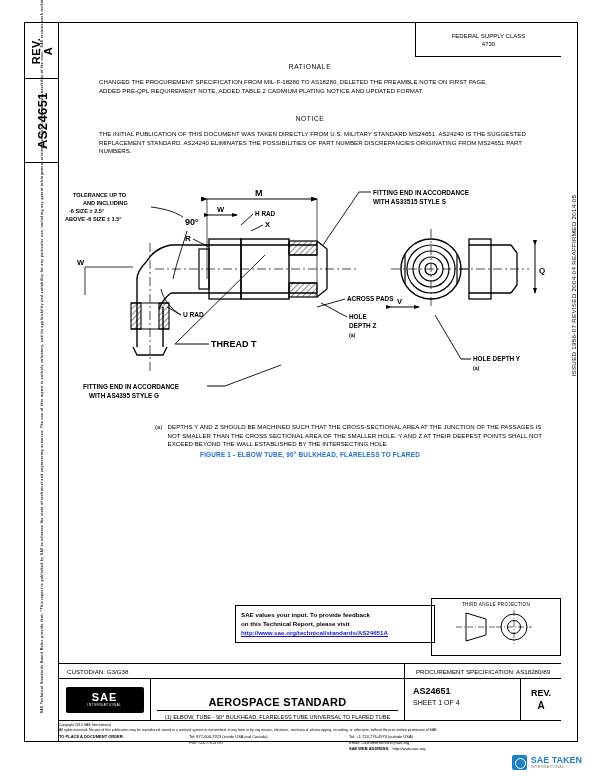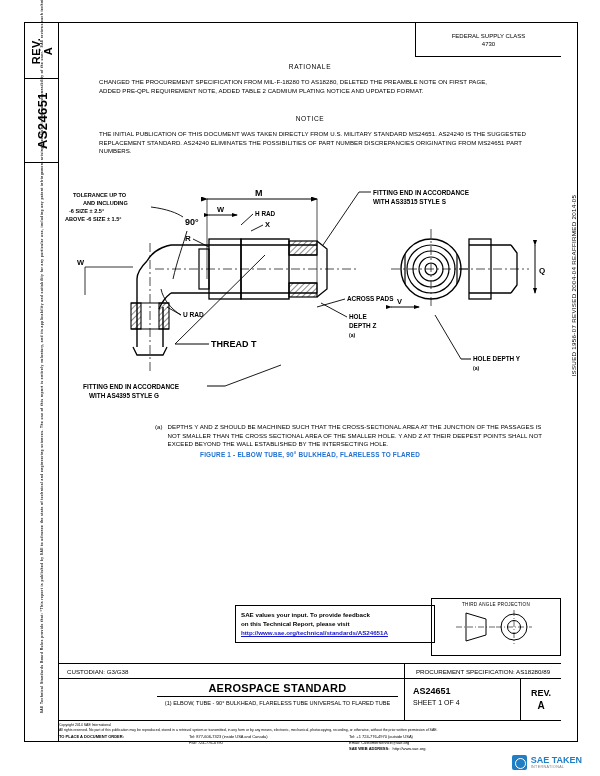--- a/index.html
+++ b/index.html
@@ -51,21 +51,21 @@
 
   
   .custrow{position:absolute;left:0;right:0;top:640px;height:16px;border-top:1.4px solid #000;border-bottom:1.4px solid #000;box-sizing:border-box;}
   .custrow .cleft{position:absolute;left:0;top:0;width:346px;height:100%;border-right:1.4px solid #000;box-sizing:border-box;display:flex;align-items:center;padding-left:8px;font-size:6.2px;}
   .custrow .cright{position:absolute;left:346px;top:0;right:0;height:100%;display:flex;align-items:center;justify-content:center;font-size:6.2px;}
 
   
   .titleblk{position:absolute;left:0;right:0;top:656px;height:42px;border-bottom:1.4px solid #000;box-sizing:border-box;}
   .tb-logo{position:absolute;left:0;top:0;width:92px;height:100%;border-right:1.6px solid #000;box-sizing:border-box;background:#fff;display:flex;align-items:center;justify-content:center;}
   .tb-mid{position:absolute;left:92px;top:0;width:254px;height:100%;border-right:1.6px solid #000;box-sizing:border-box;text-align:center;}
-  .tb-mid .t1{font-size:11px;font-weight:bold;letter-spacing:.3px;margin-top:3px;}
+  .tb-mid .t1{font-size:11px;font-weight:bold;letter-spacing:.3px;margin-top:17px;}
   .tb-mid hr{border:none;border-top:1.2px solid #000;margin:2px 6px 3px 6px;}
   .tb-mid .t2{font-size:5.6px;line-height:7.6px;}
   .tb-doc{position:absolute;left:346px;top:0;width:116px;height:100%;border-right:1.6px solid #000;box-sizing:border-box;padding:7px 0 0 8px;}
   .tb-doc .d1{font-size:9px;font-weight:bold;}
   .tb-doc .d2{font-size:7px;margin-top:3px;}
   .tb-rev{position:absolute;left:462px;top:0;right:0;height:100%;display:flex;flex-direction:column;align-items:center;justify-content:center;}
   .tb-rev .r1{font-size:9px;font-weight:bold;}
   .tb-rev .r2{font-size:10px;font-weight:bold;margin-top:2px;}
 
   
@@ -303,20 +303,26 @@
           </g>
         </svg>
       </div>
 
       <div class="custrow">
         <div class="cleft">CUSTODIAN: G3/G38</div>
         <div class="cright">PROCUREMENT SPECIFICATION: AS18280/89</div>
       </div>
 
       <div class="titleblk">
+        <div class="tb-logo">
+          <div class="saelogo">
+            <div class="s1">SAE</div>
+            <div class="s2">INTERNATIONAL</div>
+          </div>
+        </div>
         <div class="tb-mid">
           <div class="t1">AEROSPACE STANDARD</div>
           <hr>
           <div class="t2">(1) ELBOW, TUBE - 90° BULKHEAD,  FLARELESS TUBE UNIVERSAL TO FLARED  TUBE</div>
         </div>
         <div class="tb-doc">
           <div class="d1">AS24651</div>
           <div class="d2">SHEET 1 OF 4</div>
         </div>
         <div class="tb-rev">

